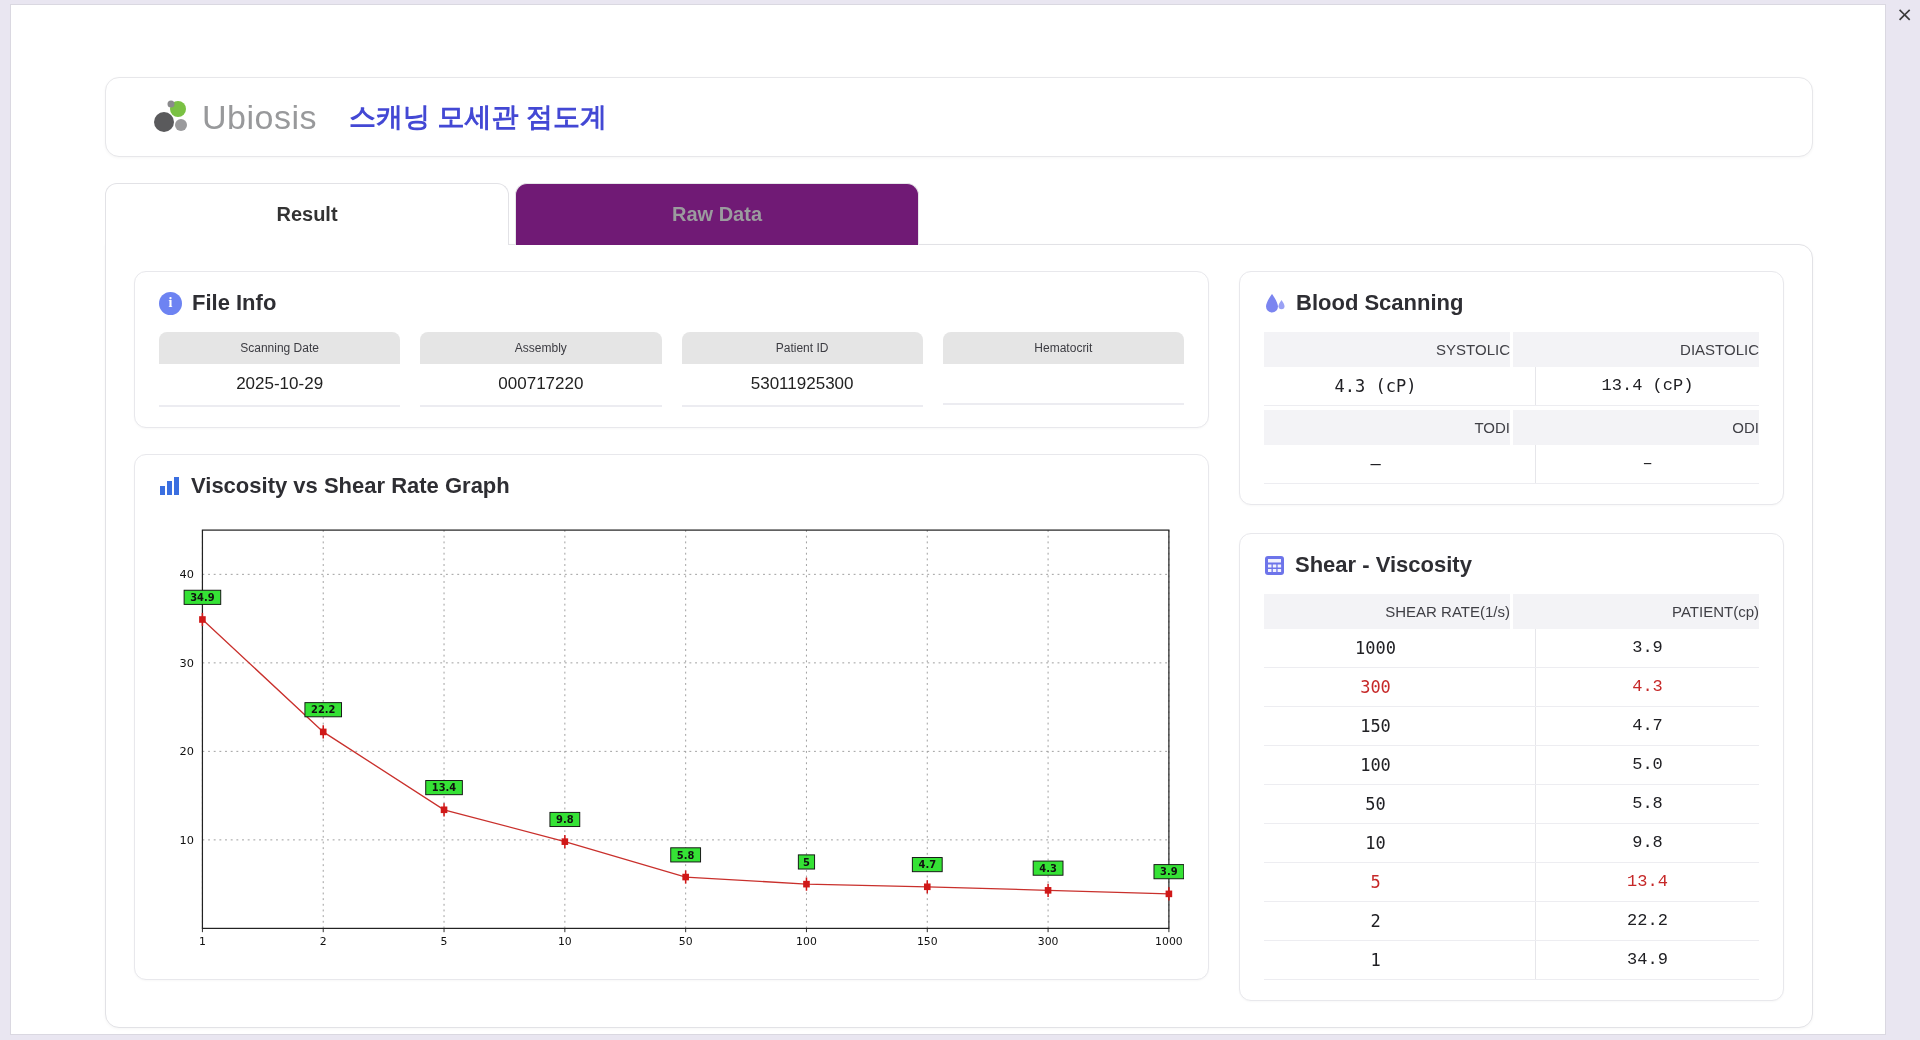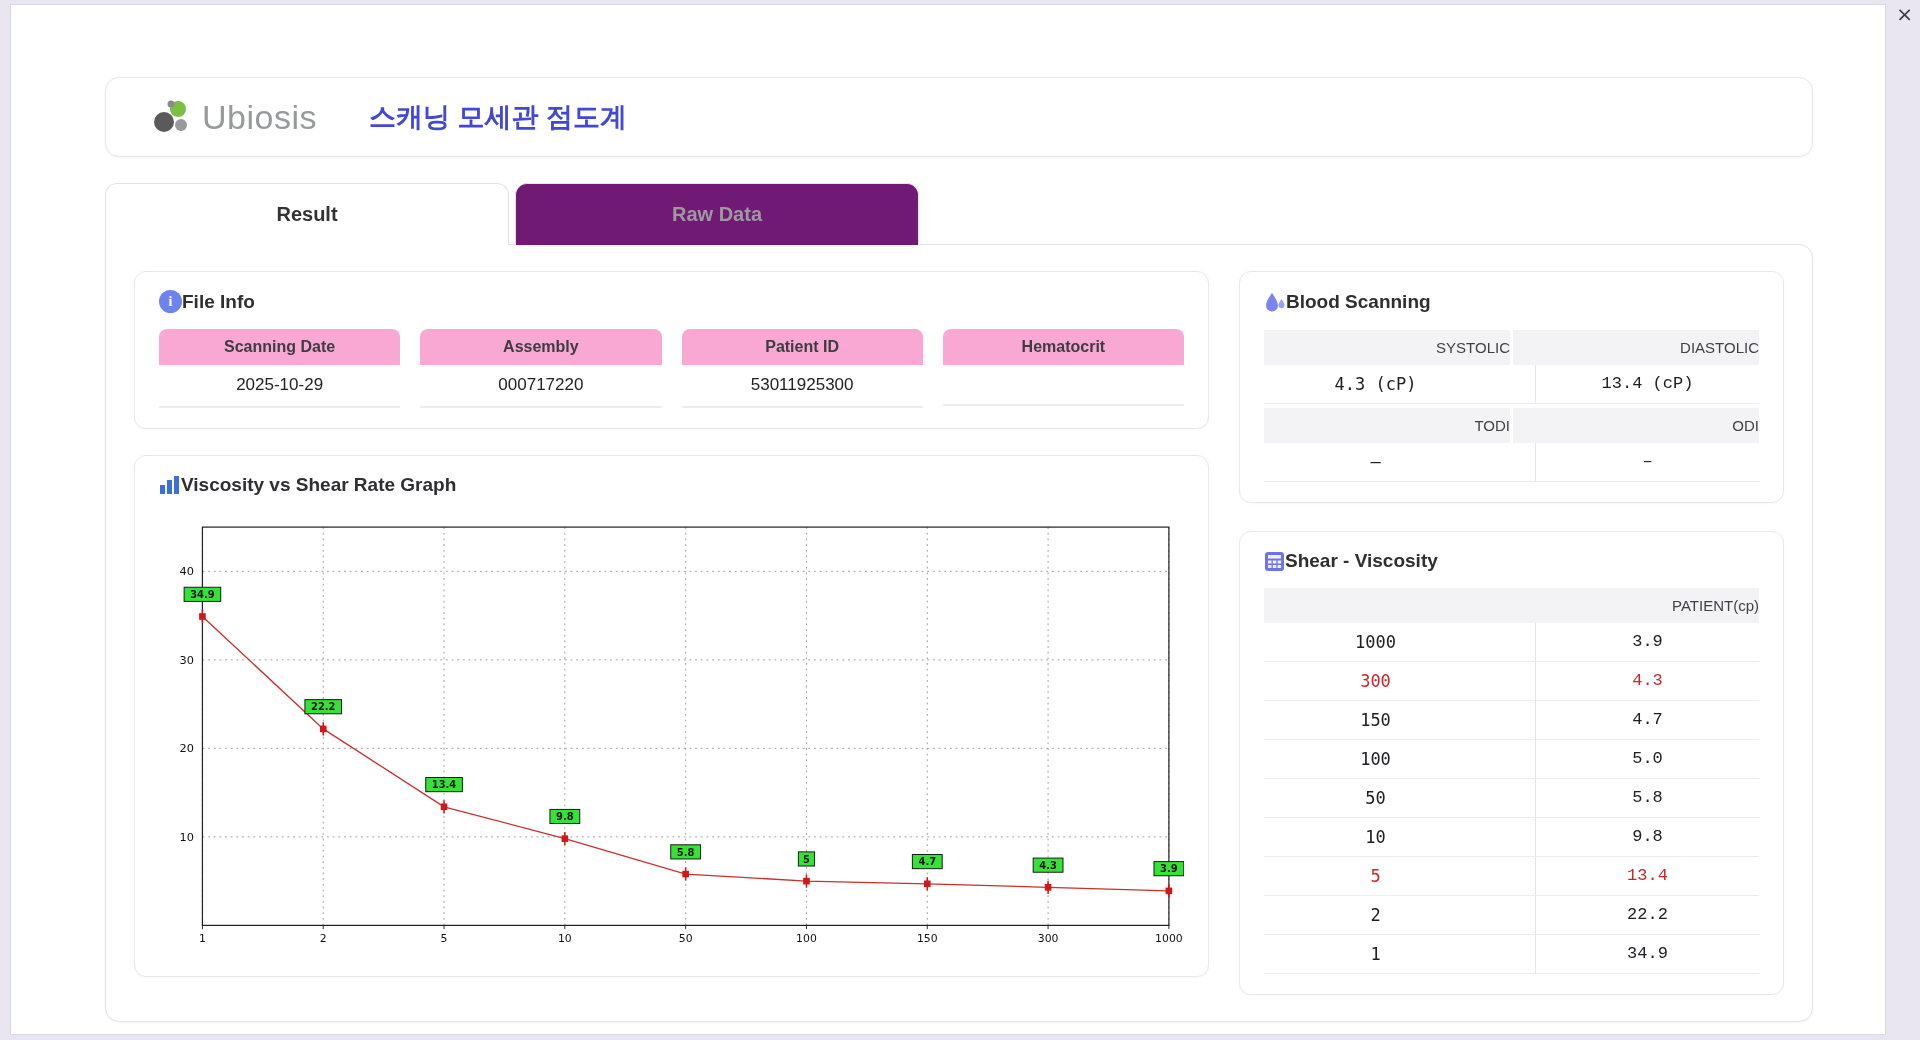--- a/index.html
+++ b/index.html
@@ -16,21 +16,21 @@
     font-family:"DejaVu Sans",sans-serif;
   }
   .window {
     position:absolute; left:10px; top:4px; right:34px; bottom:5px;
     background:#ffffff; border:1px solid #dad8e1;
   }
   .app { padding:72px 72px 0 94px; }
 
   
   .header-card {
-    display:flex; align-items:center; gap:52px;
+    display:flex; align-items:center; gap:32px;
     border:1px solid #e7e7ea; border-radius:14px;
     padding:18px 42px; background:#fff;
     box-shadow:0 1px 3px rgba(0,0,0,0.04);
   }
   .logo { display:flex; align-items:center; gap:8px; }
   .logo-text { font-size:34px; font-weight:500; color:#98999b; letter-spacing:0.5px; }
   .app-title { font-size:27px; font-weight:700; color:#4348d4; }
 
   
   .tabs { display:flex; margin-top:26px; }
@@ -55,36 +55,36 @@
     box-shadow:0 1px 3px rgba(0,0,0,0.04);
   }
   .col-left { flex:1 1 auto; display:flex; flex-direction:column; gap:26px; min-width:0; }
   .col-right { flex:0 0 545px; display:flex; flex-direction:column; gap:28px; }
 
   .card {
     border:1px solid #e8e8ec; border-radius:12px; background:#fff;
     padding:18px 24px 20px 24px; box-shadow:0 1px 2px rgba(0,0,0,0.03);
   }
   .card-title {
-    display:flex; align-items:center; 
-    font-size:19px; font-weight:700; color:#2e2e33; margin-bottom:16px;
+    display:flex; align-items:center; gap:10px;
+    font-size:22px; font-weight:700; color:#2e2e33; margin-bottom:16px;
   }
   .info-icon {
     width:23px; height:23px; border-radius:50%; background:#6d83f2; color:#fff;
     display:flex; align-items:center; justify-content:center;
     font-size:14px; font-weight:700; font-family:"Liberation Serif",serif; flex:none;
   }
   .info-icon::before { content:"i"; }
 
   
   .fields { display:flex; gap:20px; }
   .field { flex:1; }
   .field-h {
-    background:#f9a8d4; border-radius:8px 8px 0 0; text-align:center;
-    padding:9px 0; font-size:16px; color:#3c3c42; font-weight:700;
+    background:#e5e5e5; border-radius:8px 8px 0 0; text-align:center;
+    padding:9px 0; font-size:12px; color:#3c3c42; font-weight:400;
   }
   .field-v {
     text-align:center; padding:10px 0 11px; min-height:41px;
     font-family:Liberation Sans, sans-serif; font-size:17px; color:#222;
     border-bottom:2px solid #ececf1;
   }
 
   
   .t-row { display:flex; }
   .t-h {
@@ -288,20 +288,21 @@
               <rect x="4" y="9.5" width="3.5" height="3" fill="#ffffff" opacity="0.9"></rect>
               <rect x="8.8" y="9.5" width="3.5" height="3" fill="#ffffff" opacity="0.9"></rect>
               <rect x="13.6" y="9.5" width="3.5" height="3" fill="#ffffff" opacity="0.9"></rect>
               <rect x="4" y="14" width="3.5" height="3" fill="#ffffff" opacity="0.9"></rect>
               <rect x="8.8" y="14" width="3.5" height="3" fill="#ffffff" opacity="0.9"></rect>
               <rect x="13.6" y="14" width="3.5" height="3" fill="#ffffff" opacity="0.9"></rect>
             </svg>
             <span>Shear - Viscosity</span>
           </div>
           <div class="t-row">
+            <div class="t-h">SHEAR RATE(1/s)</div>
             <div class="t-h">PATIENT(cp)</div>
           </div>
           <div class="t-row data">
             <div class="t-c">1000</div>
             <div class="t-c">3.9</div>
           </div>
           <div class="t-row data red">
             <div class="t-c">300</div>
             <div class="t-c">4.3</div>
           </div>

